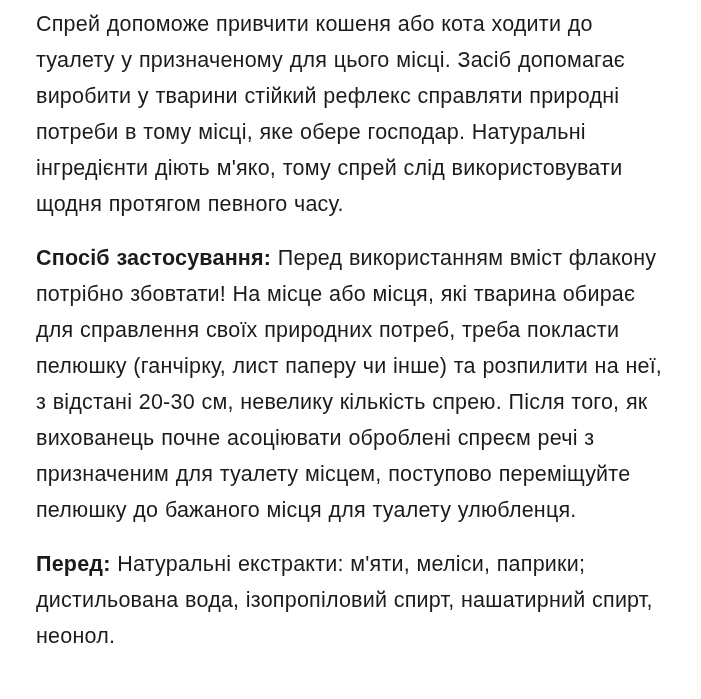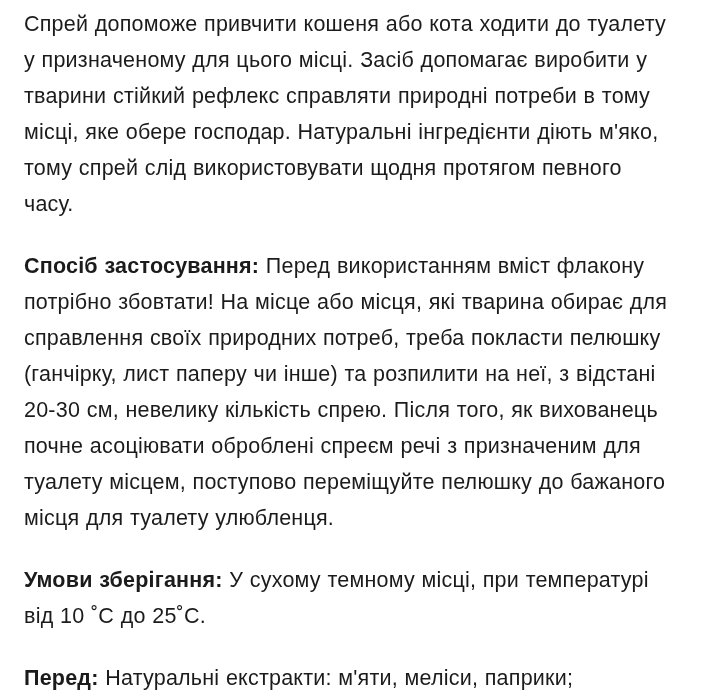--- a/index.html
+++ b/index.html
@@ -12,33 +12,33 @@
     height: 699px;
     overflow: hidden;
     font-family: "Liberation Sans", sans-serif;
     color: #1b1b1b;
     -webkit-font-smoothing: antialiased;
   }
   #doc {
     box-sizing: border-box;
     width: 701px;
     height: 534px;
-    padding: 6px 28px 0 24px;
+    padding: 6px 28px 0 36px;
   }
   .para {
     font-size: 21.5px;
     line-height: 36px;
     letter-spacing: 0.01em;
     margin: 0;
     text-align: left;
     max-width: 648px;
     word-spacing: 0.02em;
   }
   .para + .para {
-    margin-top: 26px;
+    margin-top: 18px;
   }
   .lead {
     font-weight: 700;
   }
   .body-text {
     font-weight: 400;
   }
 </style>
 </head>
 <body>
@@ -46,21 +46,18 @@
 <div id="doc">
 
   <p class="para">
     <span class="body-text">Спрей допоможе привчити кошеня або кота ходити до туалету у призначеному для цього місці. Засіб допомагає виробити у тварини стійкий рефлекс справляти природні потреби в тому місці, яке обере господар. Натуральні інгредієнти діють м'яко, тому спрей слід використовувати щодня протягом певного часу.</span>
   </p>
 
   <p class="para">
     <span class="lead">Спосіб застосування:</span><span class="body-text"> </span><span class="body-text">Перед використанням вміст флакону потрібно збовтати! На місце або місця, які тварина обирає для справлення своїх природних потреб, треба покласти пелюшку (ганчірку, лист паперу чи інше) та розпилити на неї, з відстані 20-30 см, невелику кількість спрею. Після того, як вихованець почне асоціювати оброблені спреєм речі з призначеним для туалету місцем, поступово переміщуйте пелюшку до бажаного місця для туалету улюбленця.</span>
   </p>
 
-  <p class="para">
-    <span class="lead">Умови зберігання:</span><span class="body-text"> </span><span class="body-text">У сухому темному місці, при температурі від 10 ˚С до 25˚С.</span>
-  </p>
 
   <p class="para">
     <span class="lead">Перед:</span><span class="body-text"> </span><span class="body-text">Натуральні екстракти: м'яти, меліси, паприки; дистильована вода, ізопропіловий спирт, нашатирний спирт, неонол.</span>
   </p>
 
 </div>
 
 </body></html>

